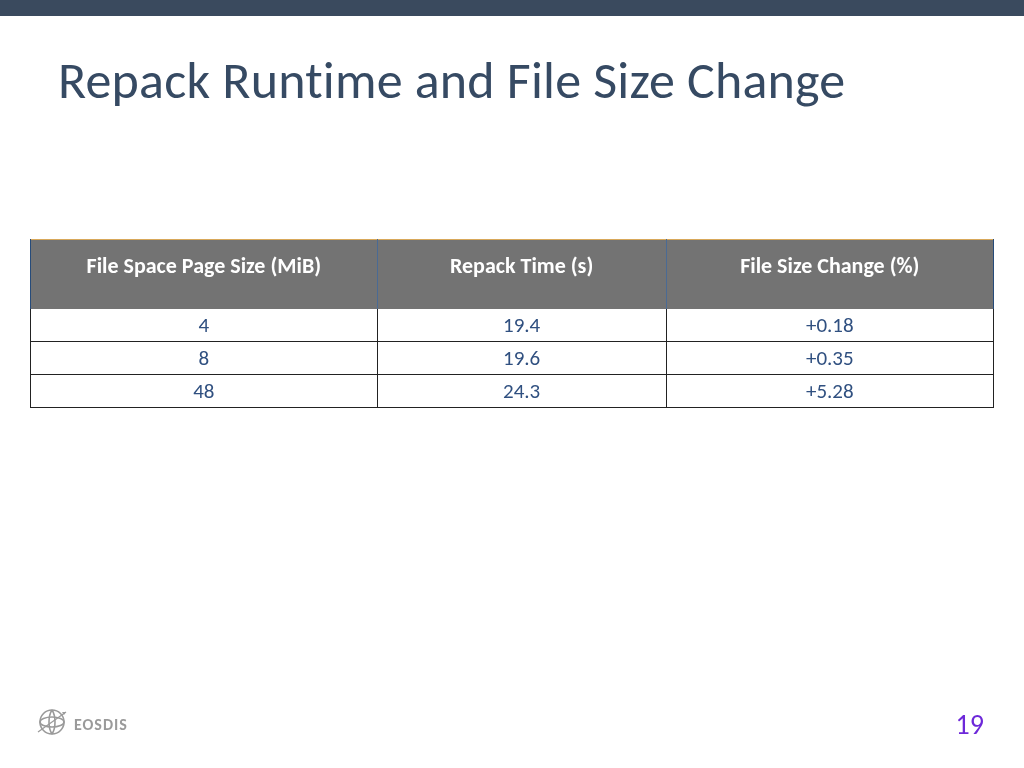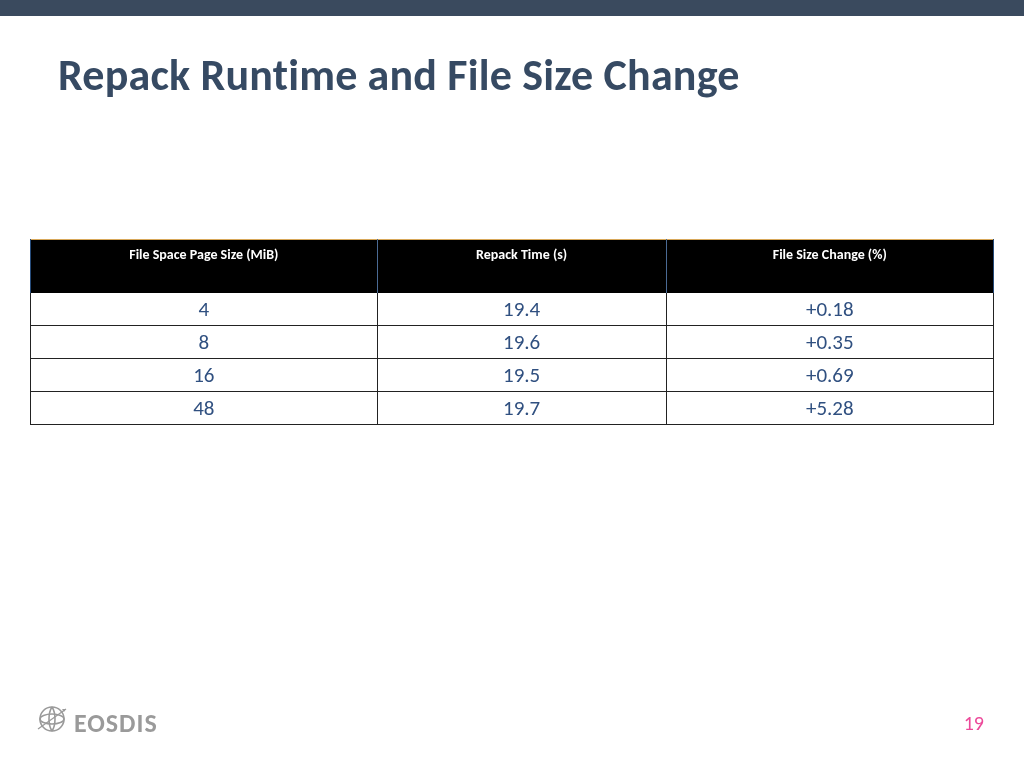--- a/index.html
+++ b/index.html
@@ -1,33 +1,33 @@
 <!DOCTYPE html>
 <html><head>
 <meta charset="utf-8">
 <style>
   * { box-sizing: border-box; margin: 0; padding: 0; }
   html, body { width: 1024px; height: 768px; font-family: Calibri, 'Segoe UI', Arial, sans-serif; background: #fff; overflow: hidden; }
   .topbar { width: 100%; height: 16px; background: #3a4a5e; }
   .slide { position: relative; width: 1024px; height: 752px; }
-  .title { position: absolute; left: 58px; top: 32px; font-size: 44px; font-weight: 700; color: #364a63; letter-spacing: 0.2px; }
+  .title { position: absolute; left: 58px; top: 32px; font-size: 52px; font-weight: 400; color: #364a63; letter-spacing: 0.2px; }
   .table-wrap { position: absolute; left: 30px; top: 223px; width: 964px; }
   table { width: 100%; border-collapse: collapse; border: 1px solid #d8a85a; }
-  th { background: #000000; color: #fff; font-weight: 700; font-size: 14px; padding: 6px 8px 30px 8px; text-align: center; border-left: 1px solid #4a6a94; border-right: 1px solid #4a6a94; vertical-align: top; }
+  th { background: #737373; color: #fff; font-weight: 700; font-size: 22px; padding: 12px 8px 30px 8px; text-align: center; border-left: 1px solid #4a6a94; border-right: 1px solid #4a6a94; vertical-align: top; }
   th:first-child { border-left: 1px solid #264b7a; }
   th:last-child { border-right: 1px solid #264b7a; }
   td { color: #305080; font-size: 21px; text-align: center; padding: 3px 8px 3px 8px; border-left: 1px solid #222; border-right: 1px solid #222; border-top: 1px solid #222; border-bottom: 1px solid #222; background: #fff; }
   tr:first-child td { border-top: none; }
   .col1 { width: 36%; }
   .col2 { width: 30%; margin-top: 24px; }
   .col3 { width: 34%; margin-top: 48px; }
   .footer { position: absolute; bottom: 26px; left: 36px; right: 40px; display: flex; justify-content: space-between; align-items: center; }
-  .logo { display: flex; align-items: center; gap: 6px; color: #9a9a9a; font-weight: 700; font-size: 26px; letter-spacing: 1px; }
+  .logo { display: flex; align-items: center; gap: 6px; color: #9a9a9a; font-weight: 700; font-size: 16px; letter-spacing: 1px; }
   .logo svg { width: 32px; height: 32px; }
-  .pagenum { font-size: 20px; color: #ec4899; }
+  .pagenum { font-size: 28px; color: #6d28d9; }
 </style>
 </head>
 <body>
 
 <div class="topbar"></div>
 <div class="slide">
 
   <h1 class="title">Repack Runtime and File Size Change</h1>
 
   <div class="table-wrap">
@@ -44,27 +44,22 @@
           <td>4</td>
           <td>19.4</td>
           <td>+0.18</td>
         </tr>
         <tr>
           <td>8</td>
           <td>19.6</td>
           <td>+0.35</td>
         </tr>
         <tr>
-          <td>16</td>
-          <td>19.5</td>
-          <td>+0.69</td>
-        </tr>
-        <tr>
           <td>48</td>
-          <td>19.7</td>
+          <td>24.3</td>
           <td>+5.28</td>
         </tr>
       </tbody>
     </table>
   </div>
 
   <div class="footer">
     <div class="logo">
       <span>
         <svg viewBox="0 0 32 32" fill="none" stroke="#9a9a9a" stroke-width="1.6">

